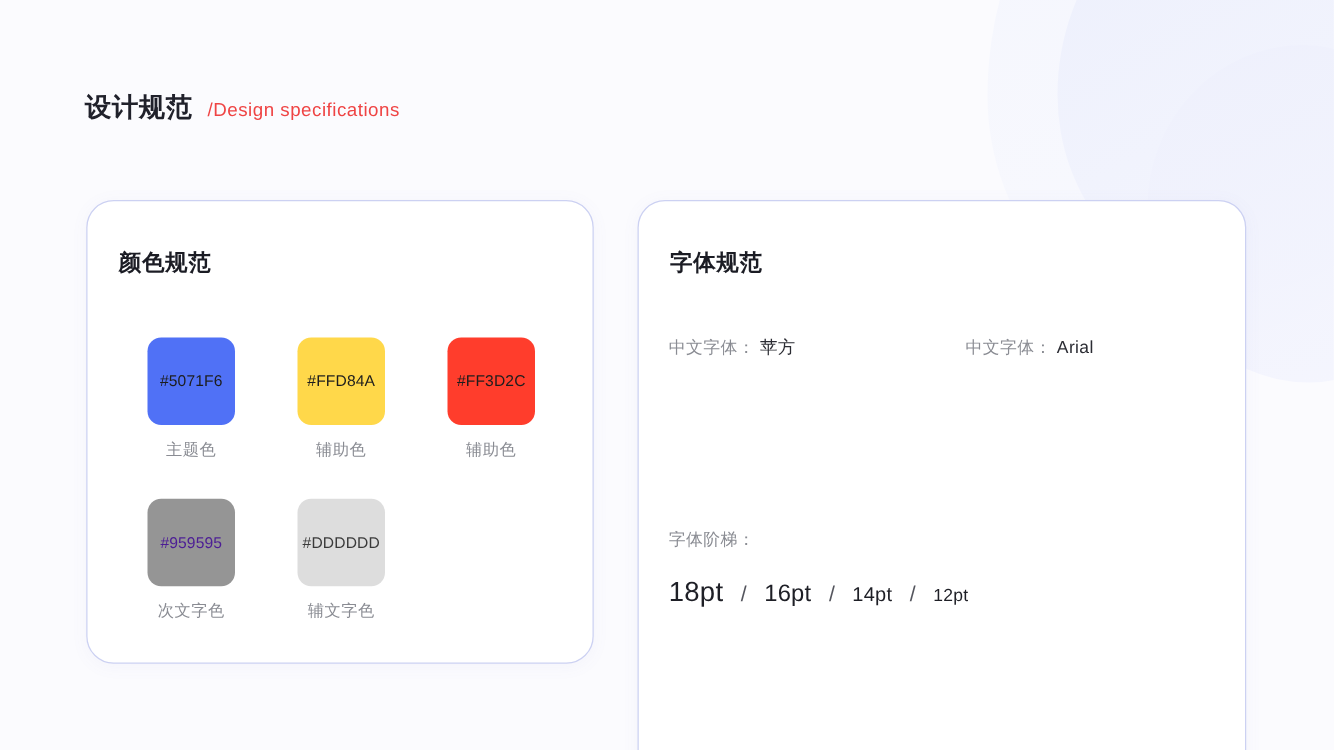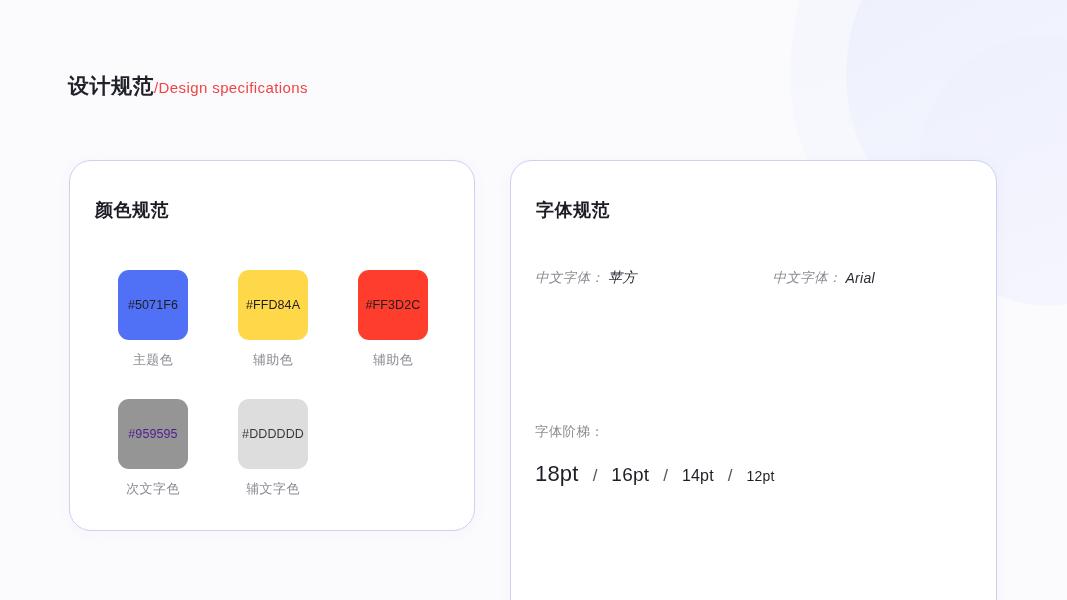--- a/index.html
+++ b/index.html
@@ -55,21 +55,21 @@
     opacity: .75;
   }
 
   
   .page-header {
     position: absolute;
     left: 68px;
     top: 72px;
     display: flex;
     align-items: baseline;
-    gap: 0;
+    gap: 12px;
   }
   .page-title-cn {
     font-size: 21px;
     font-weight: bold;
     color: #20212b;
     letter-spacing: .5px;
   }
   .page-title-en {
     font-size: 15px;
     font-weight: normal;
@@ -136,21 +136,21 @@
     position: absolute;
     left: 24px;
     top: 108px;
     width: 438px;
   }
   .font-row {
     display: flex;
     align-items: baseline;
     height: 76px;
   }
-  .font-item { display: flex; align-items: center; font-style: italic; }
+  .font-item { display: flex; align-items: flex-start; }
   .font-item.right { margin-left: auto; padding-right: 98px; }
   .font-key {
     font-size: 13.5px;
     color: #8a8c93;
     letter-spacing: .3px;
   }
   .font-val {
     font-size: 14px;
     color: #2b2c33;
     margin-left: 4px;

